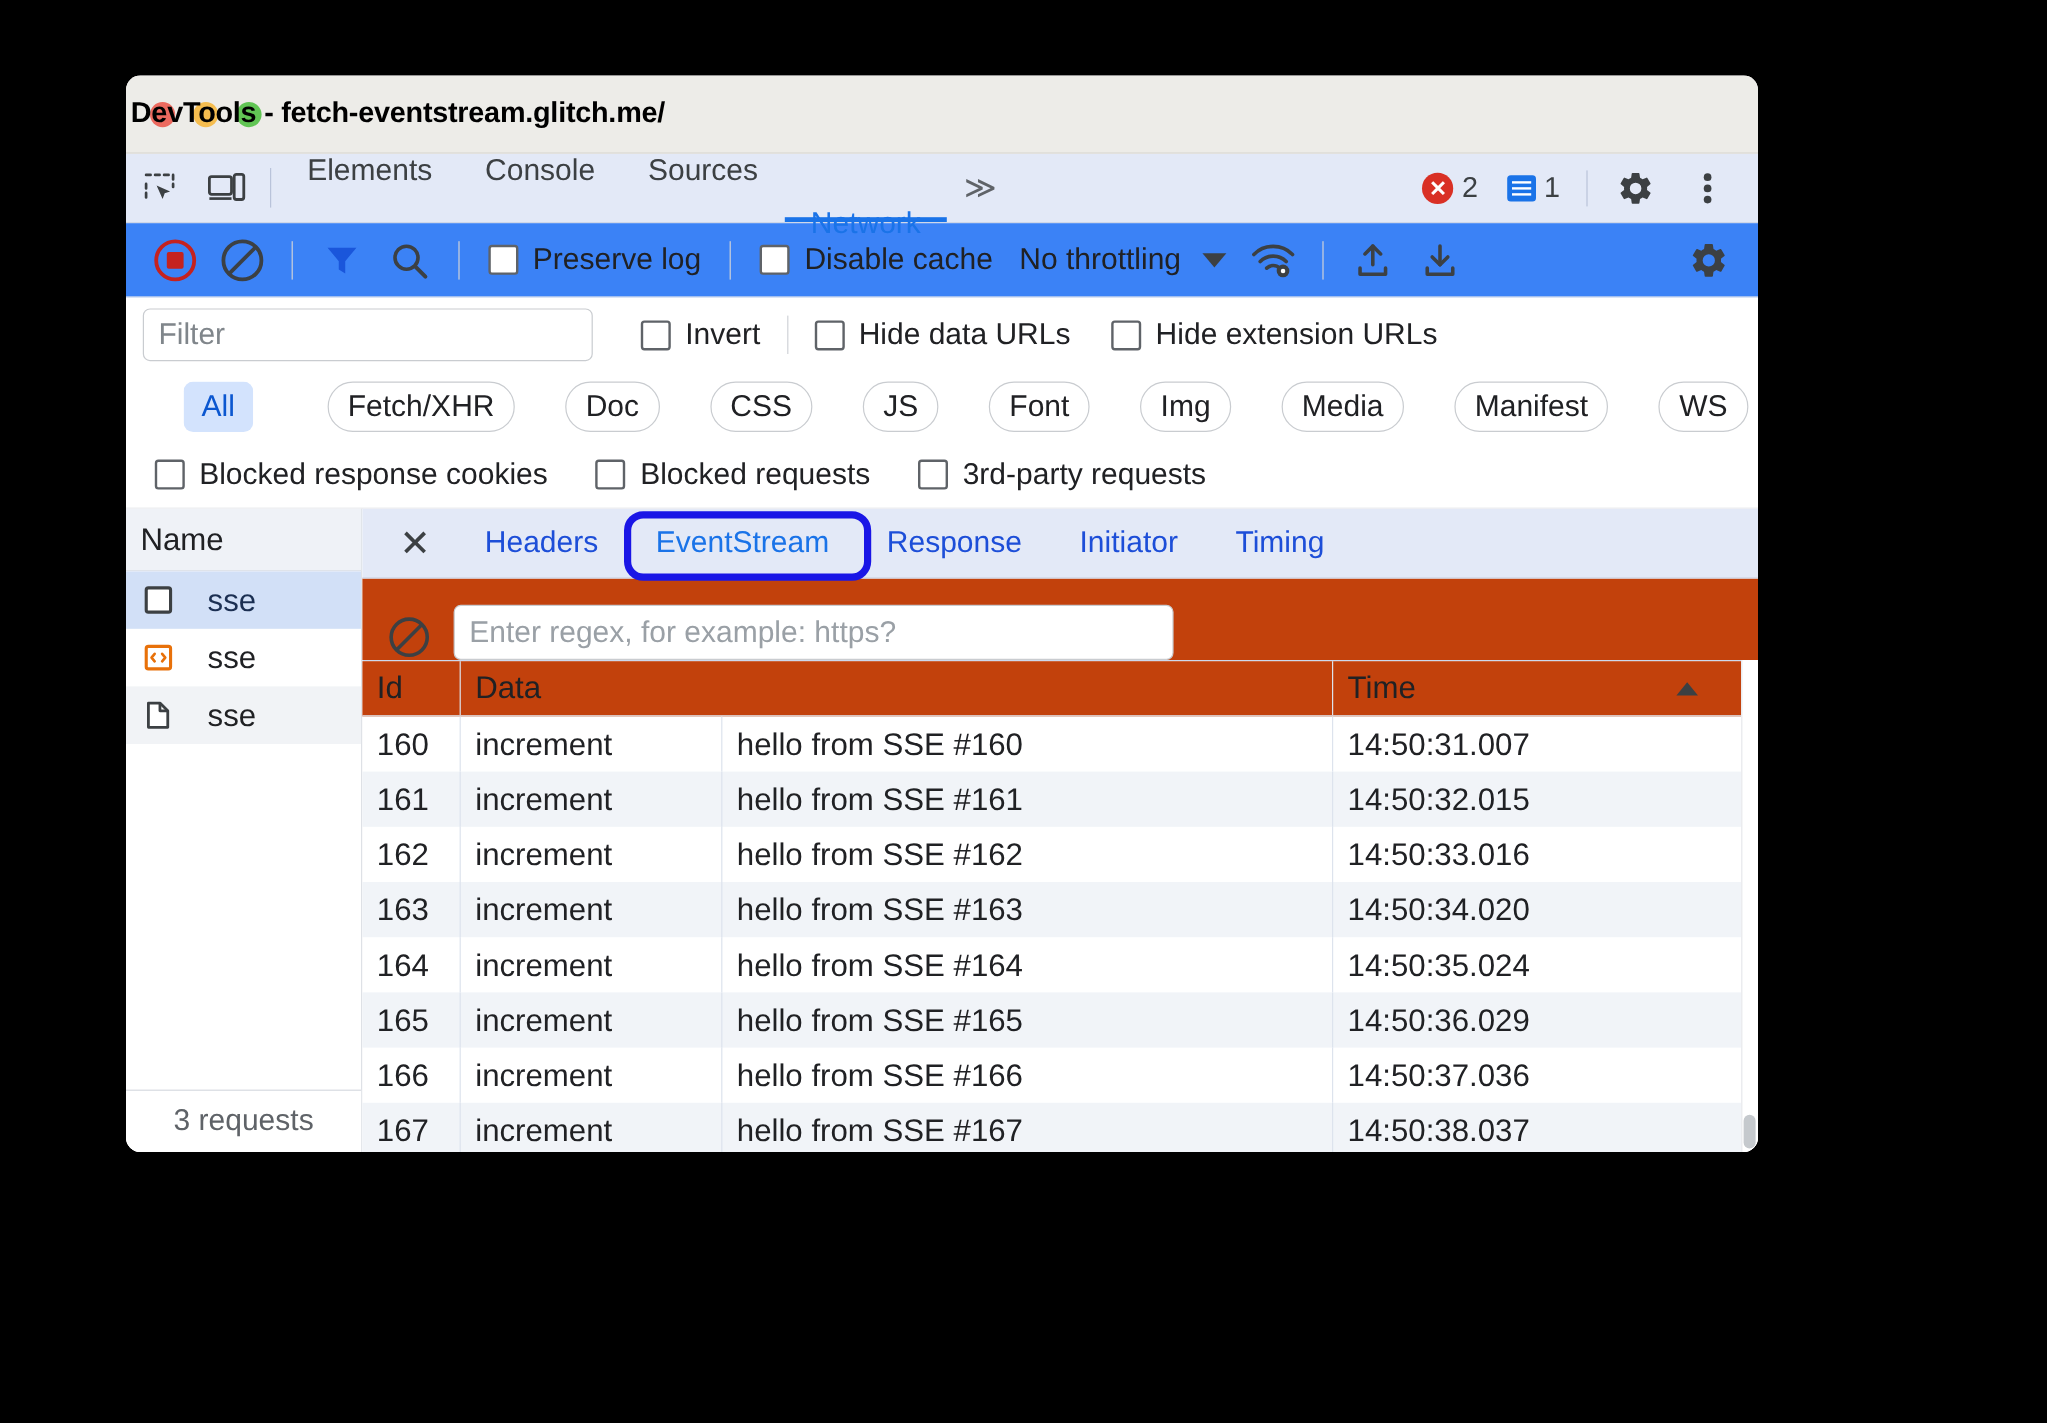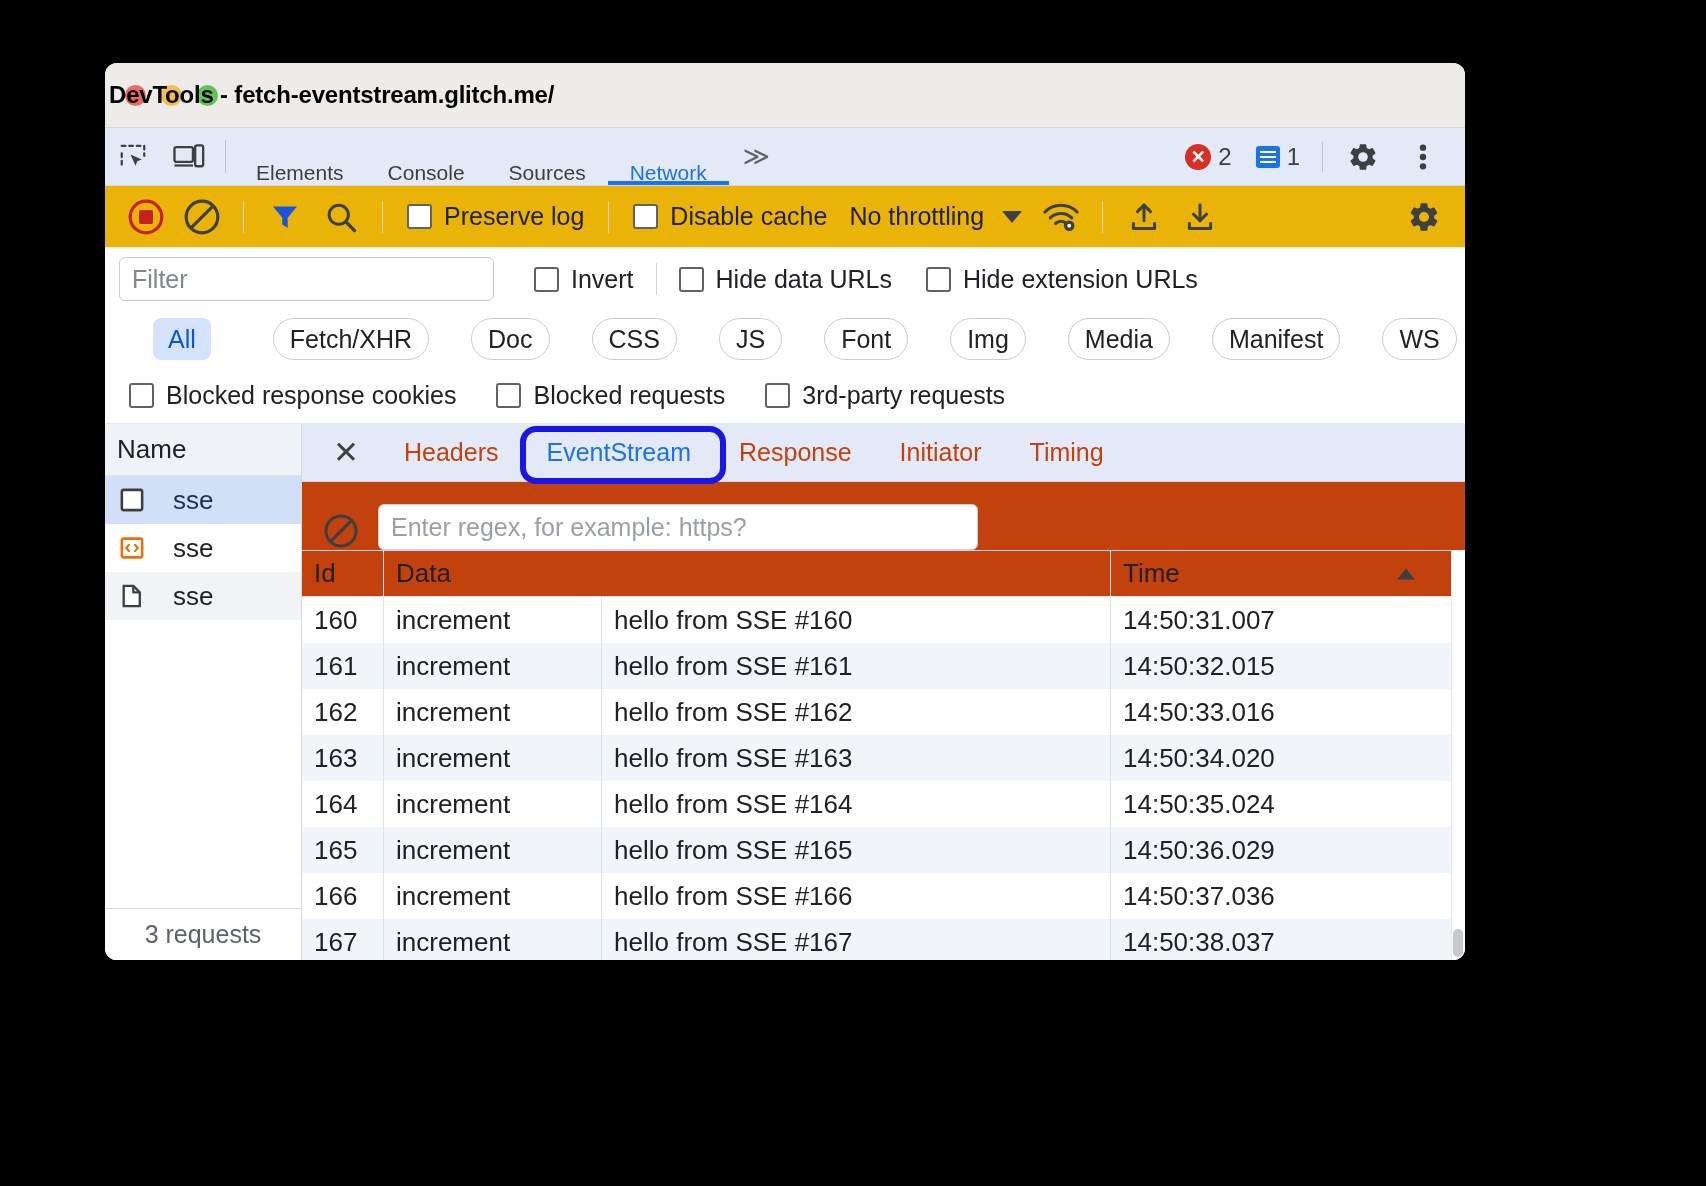--- a/index.html
+++ b/index.html
@@ -44,22 +44,22 @@
     background: #e3e9f7;
     display: flex; align-items: stretch;
     border-bottom: 1px solid #cfd7e8;
   }
   .tb-icon {
     width: 56px; display: flex; align-items: center; justify-content: center;
     cursor: pointer;
   }
   .tb-sep { width: 1px; background: #b9c3da; margin: 12px 8px; }
   .main-tab {
-    display: flex; align-items: flex-end; padding: 0 22px;
-    font-size: 21px; color: #3c4043; cursor: pointer;
+    display: flex; align-items: flex-start; padding: 0 22px;
+    font-size: 25px; color: #3c4043; cursor: pointer;
     position: relative;
   }
   .main-tab.active { color: #1a73e8; margin-top: 44px; }
   .main-tab.active::after {
     content: ""; position: absolute; left: 0; right: 0; bottom: 0;
     height: 4px; background: #1a73e8;
   }
   .chev { font-size: 26px; color: #5f6368; padding: 0 14px; display:flex; align-items:center; cursor:pointer;}
   .tab-right { margin-left: auto; display: flex; align-items: center; padding-right: 14px; gap: 4px;}
   .badge { display: flex; align-items: center; gap: 7px; padding: 0 10px; font-size: 24px; color: #3c4043; cursor: pointer;}
@@ -75,21 +75,21 @@
   .msg-sq::after {
     content:""; position:absolute; left:4px; top:5px; width:16px; height:2px;
     background:#fff; box-shadow: 0 5px 0 #fff, 0 10px 0 #fff;
   }
   .vline { width: 1px; height: 30px; background: #b9c3da; margin: 0 8px; }
   
   .netbar {
     height: 62px; min-height: 62px;
     display: flex; align-items: center;
     padding: 16px 16px; gap: 6px;
-    background: #eab308;
+    background: #3b82f6;
     border-bottom: 1px solid #e6e8eb;
   }
   .icbtn {
     width: 50px; height: 50px; display: flex; align-items: center; justify-content: center;
     cursor: pointer; border-radius: 4px;
   }
   .divider-v { width: 1px; height: 32px; background: #d0d3d7; margin: 0 10px; }
   .cb-label {
     display: flex; align-items: center; gap: 12px;
     font-size: 25px; color: #202124; cursor: pointer; padding: 0 8px;
@@ -186,21 +186,21 @@
     border-bottom: 1px solid #cfd7e8;
     position: relative;
   }
   .close-x {
     width: 44px; height: 44px; display: flex; align-items: center; justify-content: center;
     font-size: 31px; color: #3c4043; cursor: pointer; font-weight: 300;
     margin-right: 10px;
   }
   .dtab {
     display: flex; align-items: center; padding: 0 22px; height: 58px;
-    font-size: 25px; color: #c2410c; cursor: pointer;
+    font-size: 25px; color: #1d4ed8; cursor: pointer;
   }
   .dtab.active { color: #1a73e8; }
   .dtab-highlight {
     position: absolute;
     left: 218px; top: 2px; width: 206px; height: 58px;
     border: 6px solid #1a16e6; border-radius: 16px;
     pointer-events: none;
   }
   .regexbar {
     height: 68px; min-height: 68px;

